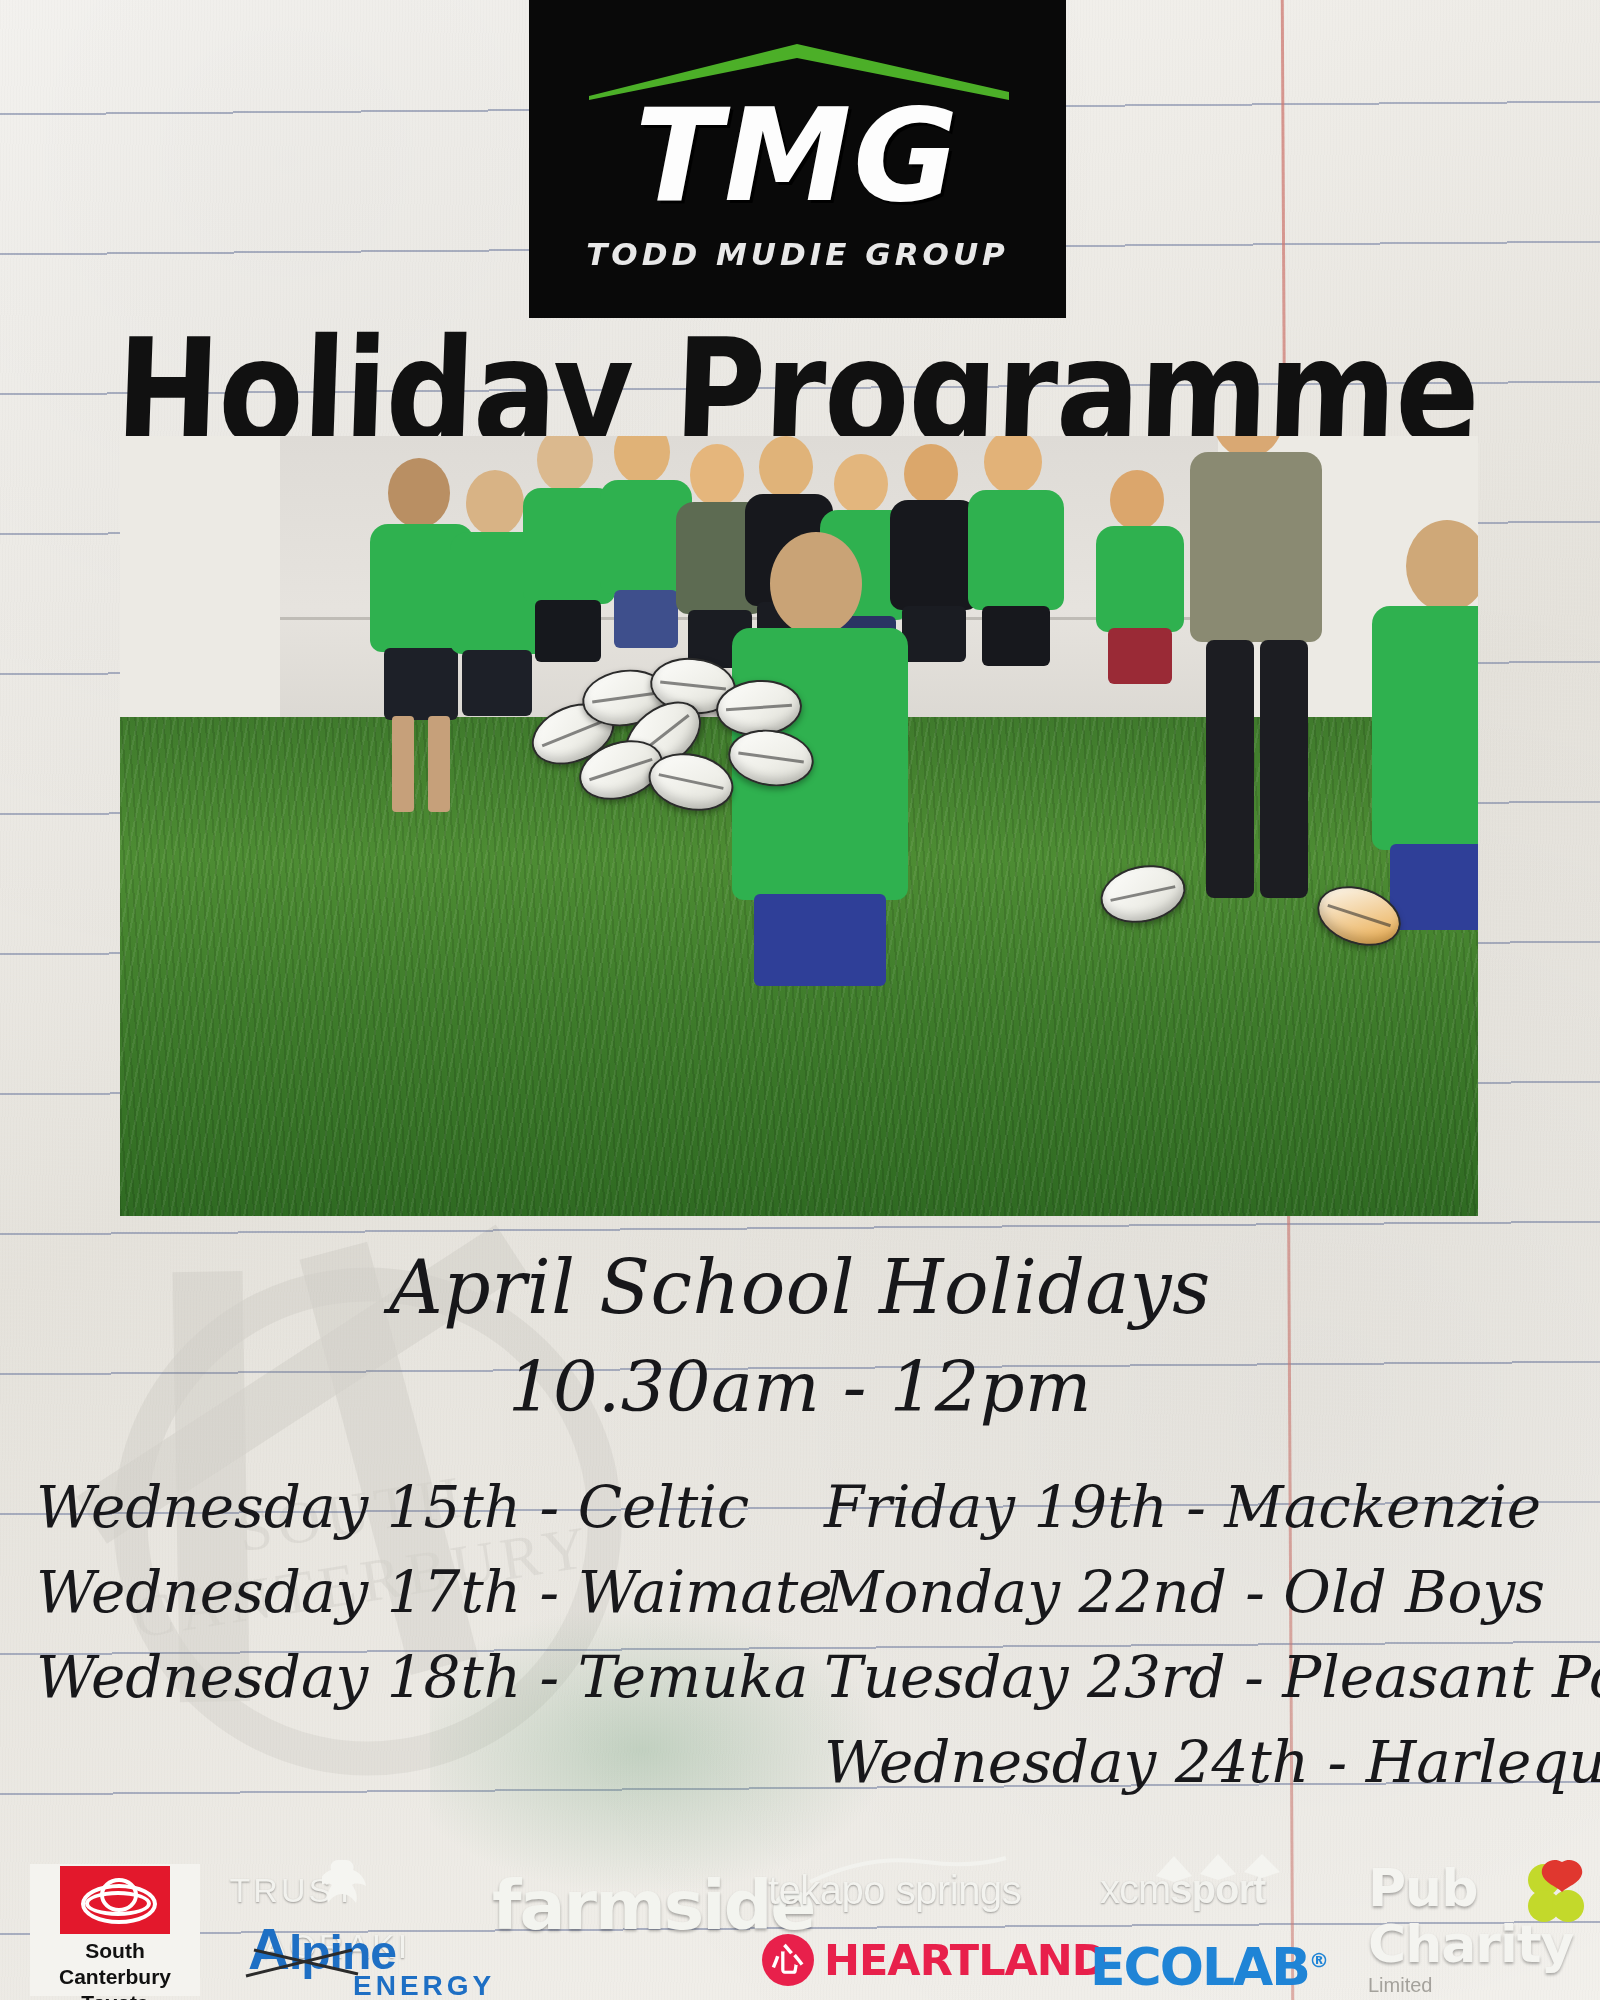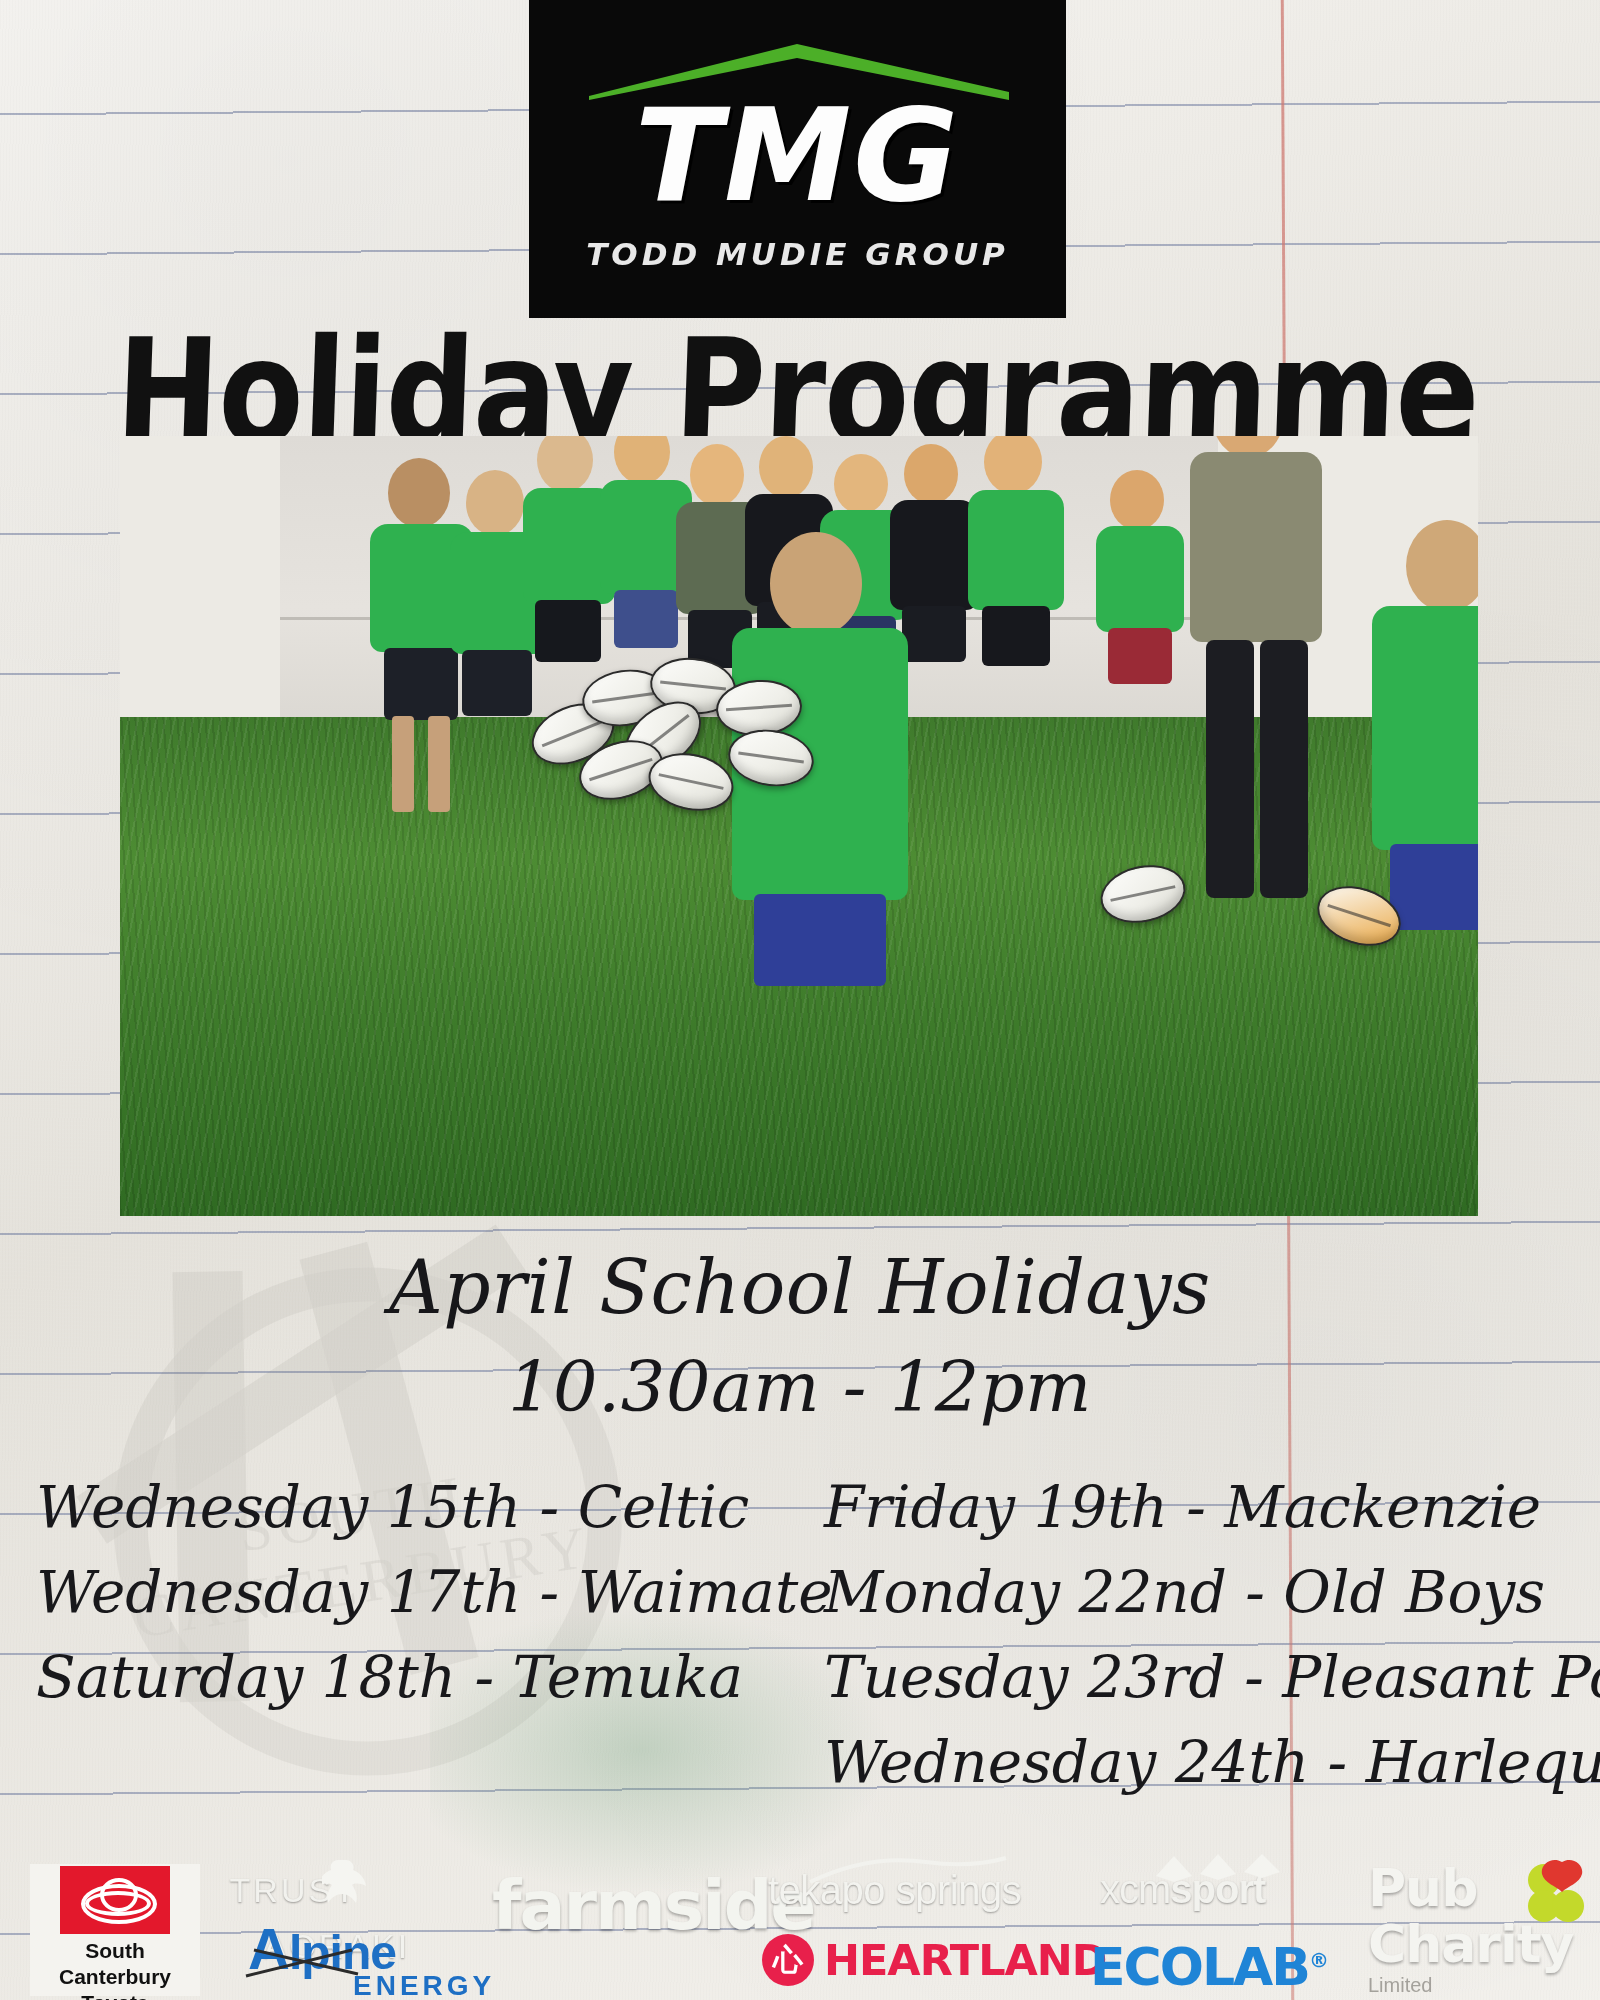--- a/index.html
+++ b/index.html
@@ -413,21 +413,21 @@
     <div class="ball" style="left:1196px;top:452px;transform:rotate(18deg);background:linear-gradient(145deg,#fdfdfb,#e8a33c);"></div>
   </div>
 
   <div id="subtitle" class="script">April School Holidays</div>
   <div id="time" class="script">10.30am - 12pm</div>
 
   <div id="schedule">
     <div class="col-left">
       <div class="sched-cell">Wednesday 15th - Celtic</div>
       <div class="sched-cell">Wednesday 17th - Waimate</div>
-      <div class="sched-cell">Saturday 18th - Temuka</div>
+      <div class="sched-cell">Wednesday 18th - Temuka</div>
     </div>
     <div class="col-right">
       <div class="sched-cell">Friday 19th - Mackenzie</div>
       <div class="sched-cell">Monday 22nd - Old Boys</div>
       <div class="sched-cell">Tuesday 23rd - Pleasant Point</div>
       <div class="sched-cell">Wednesday 24th - Harlequins</div>
     </div>
   </div>
 
   <div id="sponsors">

